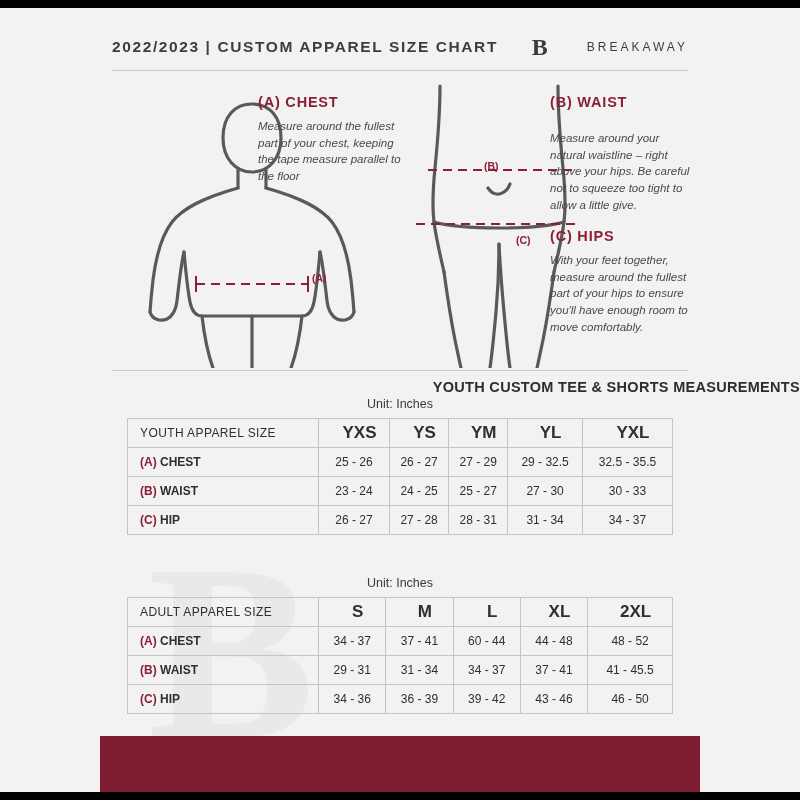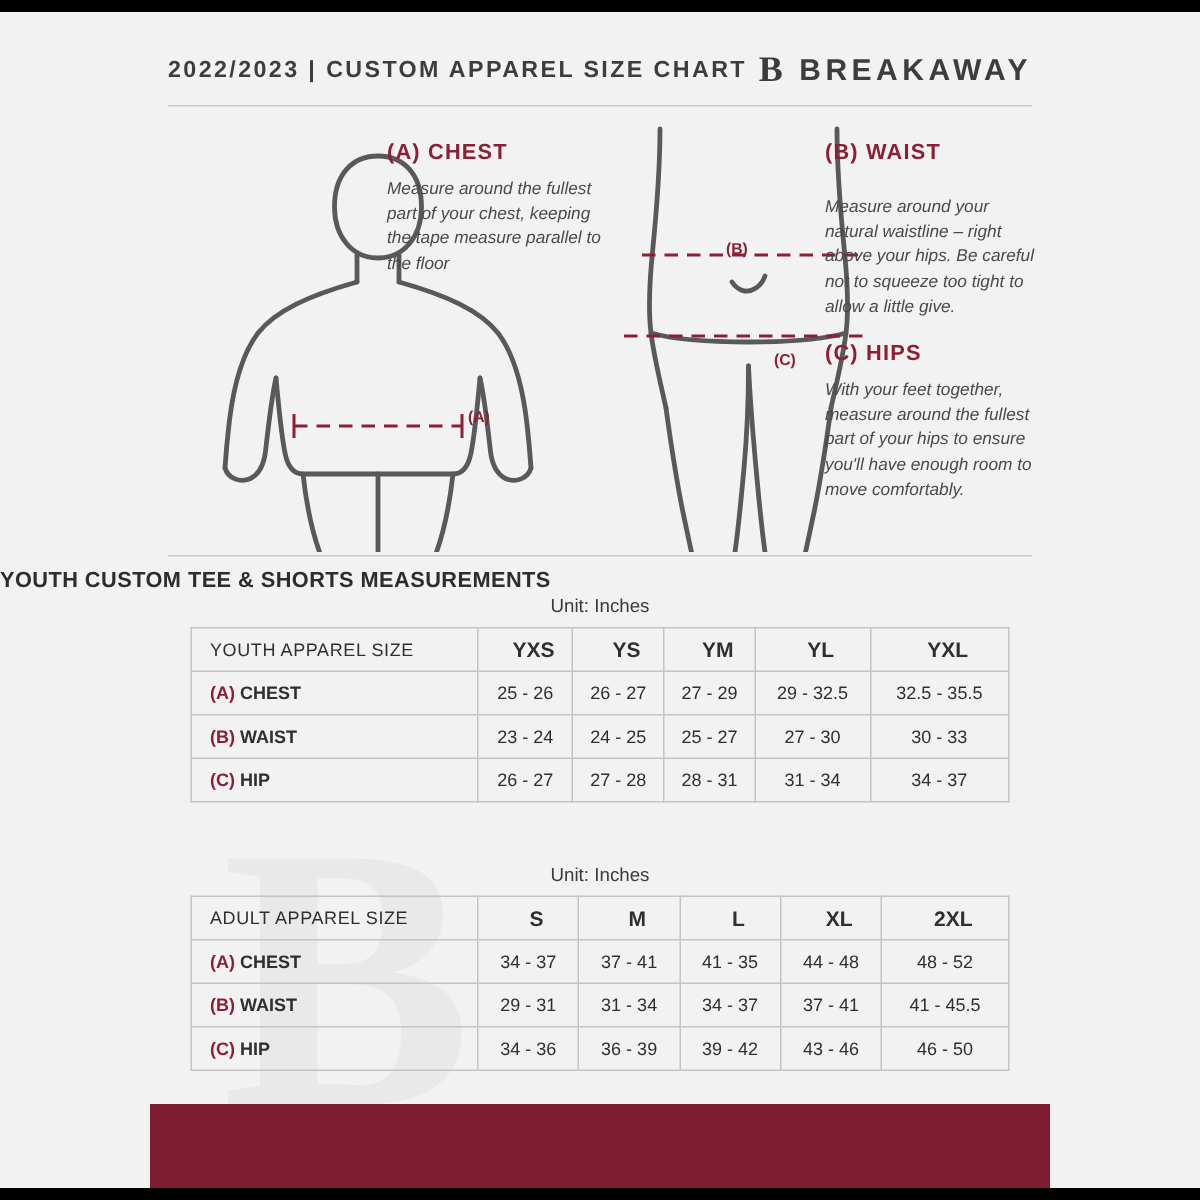--- a/index.html
+++ b/index.html
@@ -67,24 +67,25 @@
   }
   .brand-mark {
     font-family: "Liberation Serif", serif;
     font-weight: bold;
     font-size: 24px;
     color: #3b3b3b;
     line-height: 1;
     letter-spacing: -1px;
   }
   .brand-name {
-    font-size: 20px;
-    font-weight: bold;
+    font-size: 12px;
+    font-weight: normal;
     letter-spacing: 3px;
     color: #3d3d3d;
+    margin-left: 28px;
   }
   .hr-top {
     position: absolute;
     left: 112px;
     top: 62px;
     width: 576px;
     height: 1px;
     background: #c9c9c9;
   }
   
@@ -122,21 +123,21 @@
     left: 112px;
     top: 362px;
     width: 576px;
     height: 1px;
     background: #c9c9c9;
   }
   
   .tbl-title {
     position: absolute;
     width: 800px;
-    text-align: left;
+    text-align: right;
     font-size: 14.5px;
     font-weight: bold;
     color: #2d2d2d;
     letter-spacing: 0.3px;
   }
   .tbl-unit {
     position: absolute;
     width: 800px;
     text-align: center;
     font-size: 12.5px;
@@ -158,21 +159,21 @@
     padding: 0;
   }
   table.size th.hdr-label, table.size td.row-label {
     text-align: left;
     padding-left: 12px;
     width: 178px;
     margin-top: 12px;
   }
   table.size th {
     font-weight: bold;
-    font-size: 14px;
+    font-size: 17px;
     padding-left: 11px;
   }
   table.size th.hdr-label {
     font-size: 12px;
     font-weight: normal;
     letter-spacing: 0.4px;
   }
   table.size td.row-label {
     font-weight: bold;
   }
@@ -319,21 +320,21 @@
           <th>L</th>
           <th>XL</th>
           <th>2XL</th>
         </tr>
       </thead>
       <tbody>
         <tr>
           <td class="row-label"><span class="lbl-mark">(A)</span> <span>CHEST</span></td>
           <td>34 - 37</td>
           <td>37 - 41</td>
-          <td>41 - 35</td>
+          <td>60 - 44</td>
           <td>44 - 48</td>
           <td>48 - 52</td>
         </tr>
         <tr>
           <td class="row-label"><span class="lbl-mark">(B)</span> <span>WAIST</span></td>
           <td>29 - 31</td>
           <td>31 - 34</td>
           <td>34 - 37</td>
           <td>37 - 41</td>
           <td>41 - 45.5</td>

